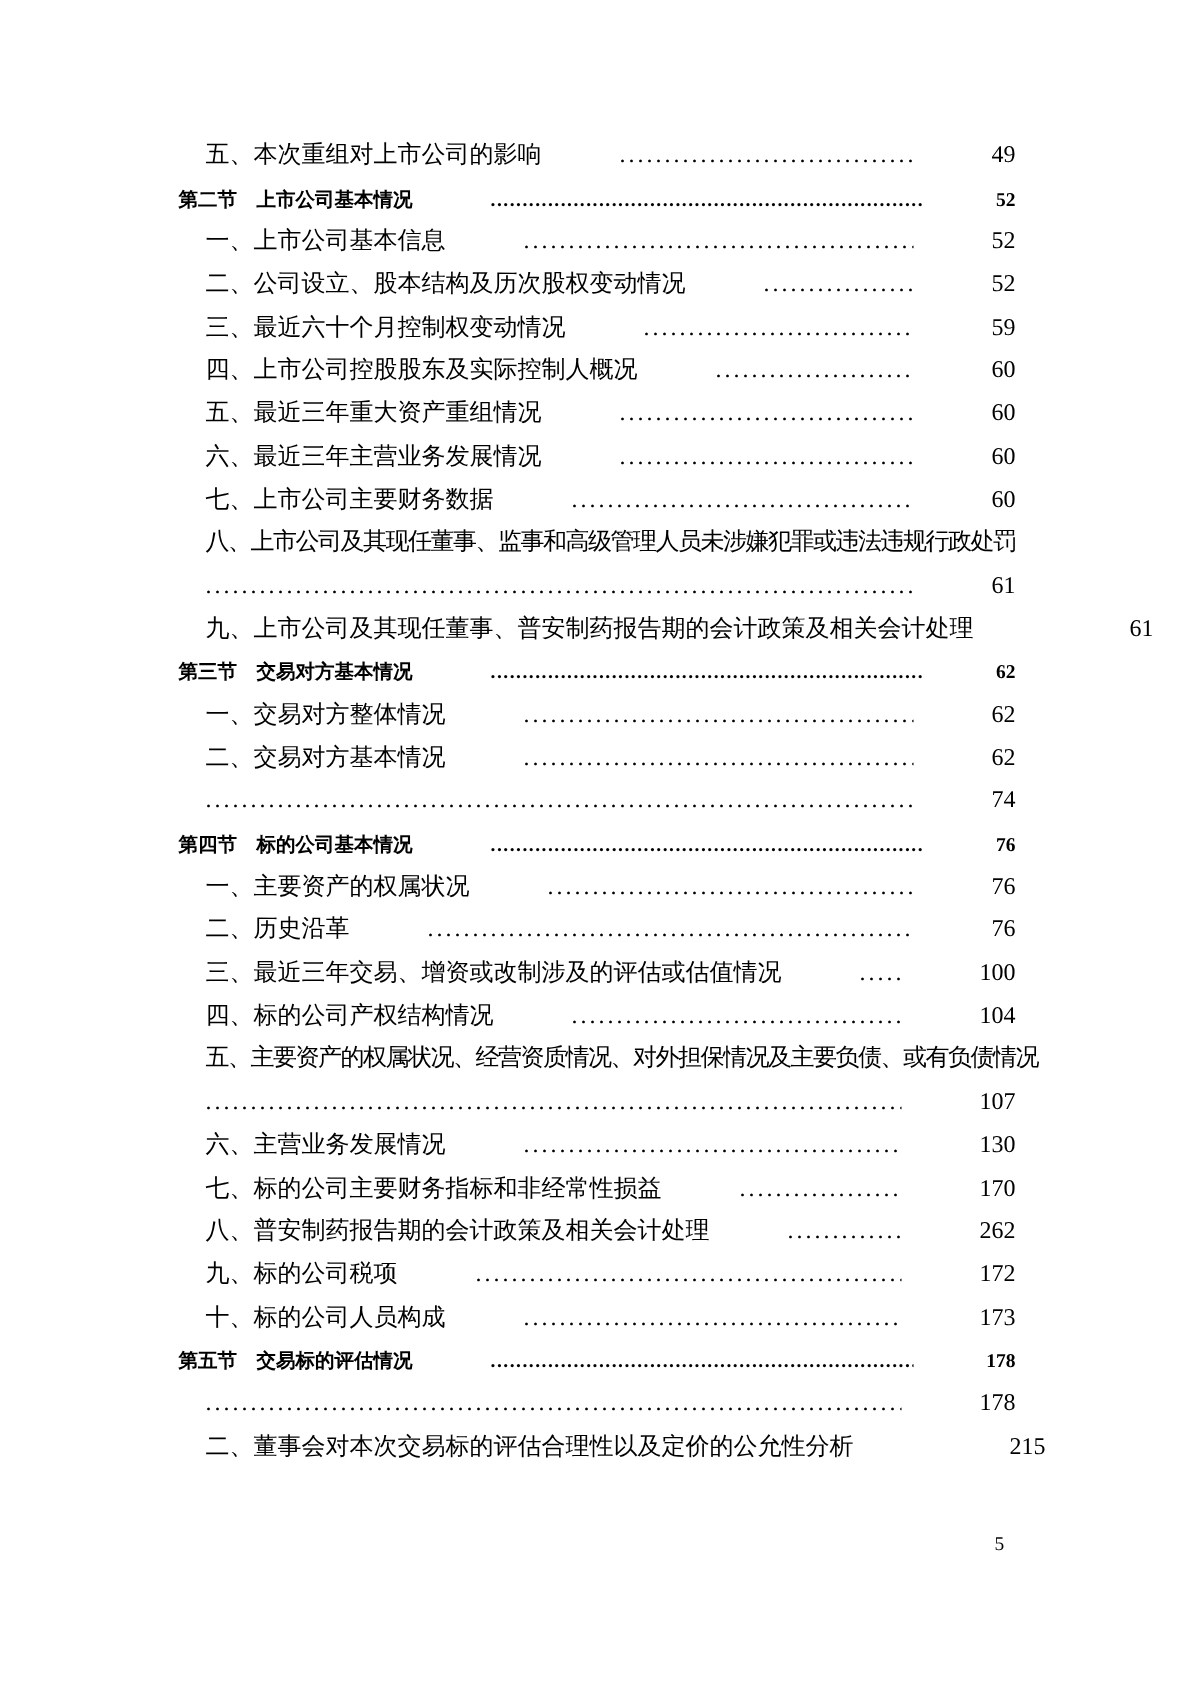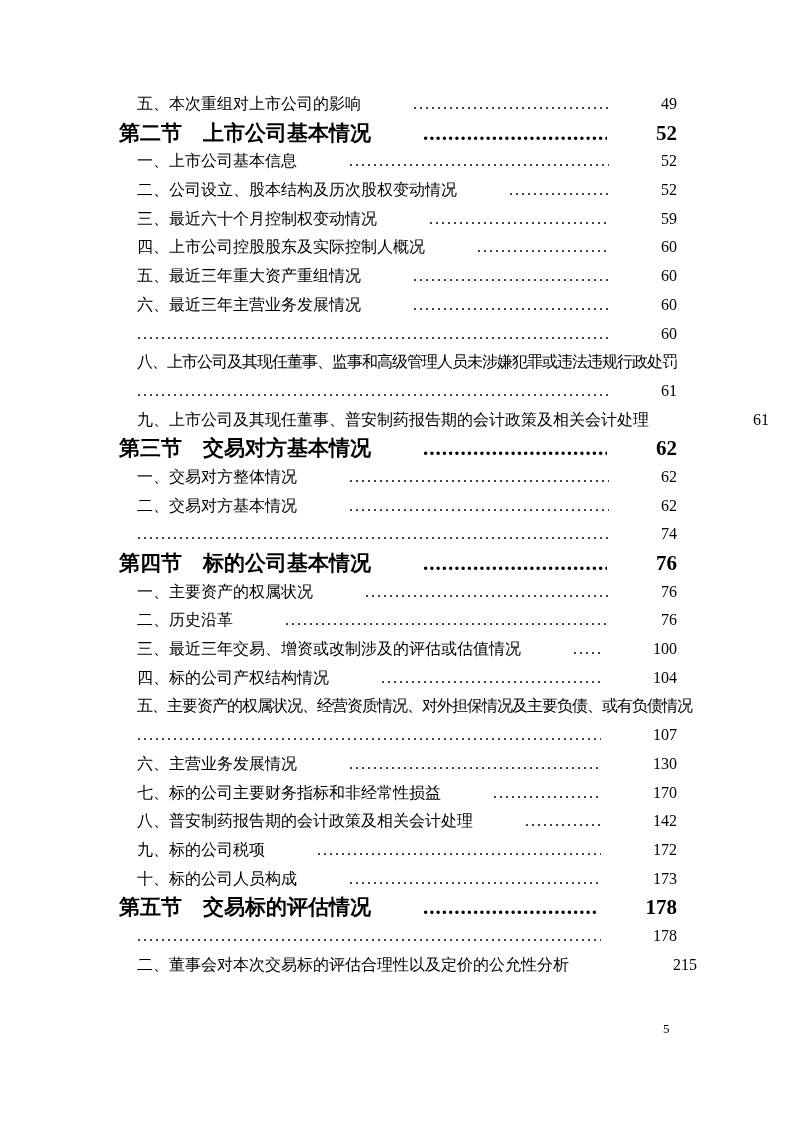--- a/index.html
+++ b/index.html
@@ -28,21 +28,21 @@
     height: 28.7px;
     line-height: 28.7px;
     font-size: 16px;
     white-space: nowrap;
     gap: 48px;
   }
   .toc-row.item {
     padding-left: 18px;
   }
   .toc-row.section {
-    font-size: 21px;
+    font-size: 13px;
     font-weight: 700;
   }
   .title {
     white-space: nowrap;
     flex: 0 0 auto;
     padding-right: 4px;
   }
   .toc-row.textonly .title {
     letter-spacing: -1px;
     padding-right: 0;
@@ -115,20 +115,21 @@
     <span class="title">五、最近三年重大资产重组情况</span>
     <span class="leader"></span>
     <span class="pageno">60</span>
   </div>
       <div class="toc-row item">
     <span class="title">六、最近三年主营业务发展情况</span>
     <span class="leader"></span>
     <span class="pageno">60</span>
   </div>
       <div class="toc-row item">
+    <span class="title">七、上市公司主要财务数据</span>
     <span class="leader"></span>
     <span class="pageno">60</span>
   </div>
       <div class="toc-row item textonly">
     <span class="title">八、上市公司及其现任董事、监事和高级管理人员未涉嫌犯罪或违法违规行政处罚</span>
 
   </div>
       <div class="toc-row item continuation">
 
     <span class="leader"></span>
@@ -198,21 +199,21 @@
     <span class="pageno">130</span>
   </div>
       <div class="toc-row item">
     <span class="title">七、标的公司主要财务指标和非经常性损益</span>
     <span class="leader"></span>
     <span class="pageno">170</span>
   </div>
       <div class="toc-row item">
     <span class="title">八、普安制药报告期的会计政策及相关会计处理</span>
     <span class="leader"></span>
-    <span class="pageno">142</span>
+    <span class="pageno">262</span>
   </div>
       <div class="toc-row item">
     <span class="title">九、标的公司税项</span>
     <span class="leader"></span>
     <span class="pageno">172</span>
   </div>
       <div class="toc-row item">
     <span class="title">十、标的公司人员构成</span>
     <span class="leader"></span>
     <span class="pageno">173</span>

